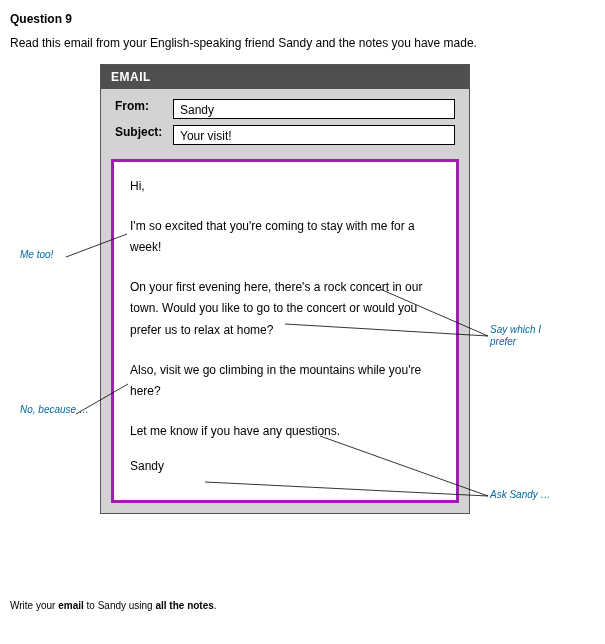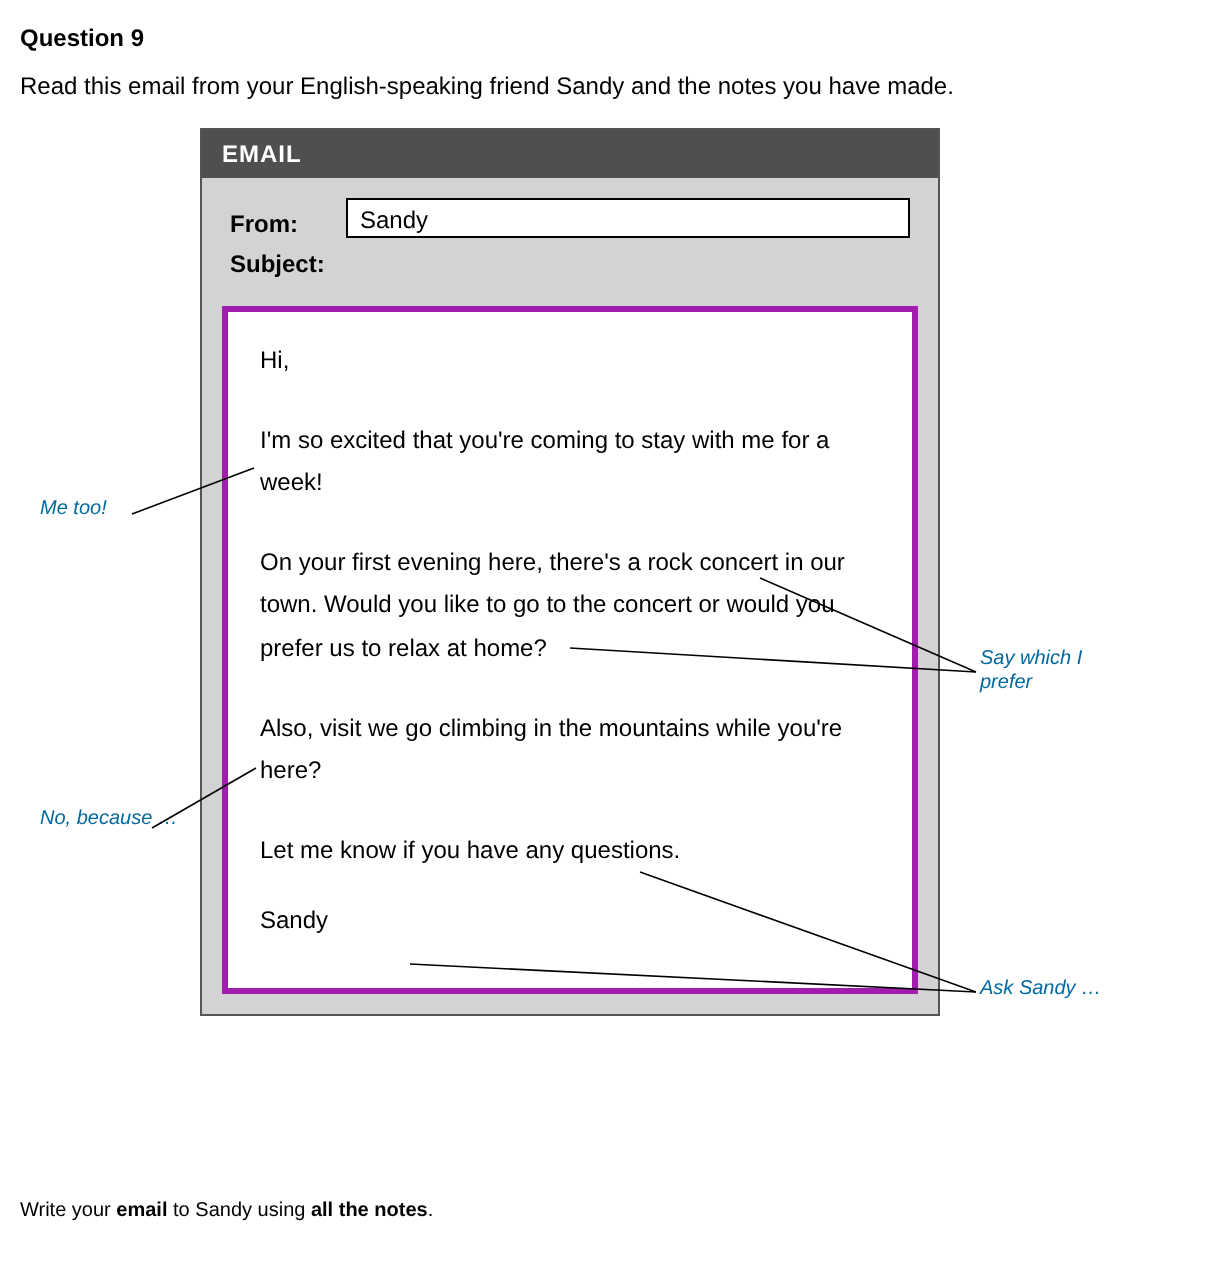--- a/index.html
+++ b/index.html
@@ -41,21 +41,21 @@
     font-size: 12px;
     padding: 5px 10px;
     letter-spacing: 0.5px;
   }
   .header-block {
     padding: 10px 14px 8px 14px;
     background: #d3d3d3;
   }
   .hdr-row {
     display: flex;
-    align-items: flex-end;
+    align-items: flex-start;
     margin-bottom: 6px;
   }
   .hdr-label {
     font-weight: bold;
     font-size: 12px;
     width: 58px;
   }
   .hdr-field {
     flex: 1;
     background: #fff;
@@ -109,20 +109,21 @@
   <div class="email-outer">
     <div class="email-bar">EMAIL</div>
 
     <div class="header-block">
       <div class="hdr-row">
         <div class="hdr-label">From:</div>
         <div class="hdr-field">Sandy</div>
       </div>
       <div class="hdr-row">
         <div class="hdr-label">Subject:</div>
+        <div class="hdr-field">Your visit!</div>
       </div>
     </div>
 
     <div class="body-wrap">
       <div class="body-box">
         <p>Hi,</p>
         <p>I'm so excited that you're coming to stay with me for a week!</p>
         <p>On your first evening here, there's a rock concert in our town. Would you like to go to the concert or would you prefer us to relax at home?</p>
         <p>Also, visit we go climbing in the mountains while you're here?</p>
         <p class="tight">Let me know if you have any questions.</p>

